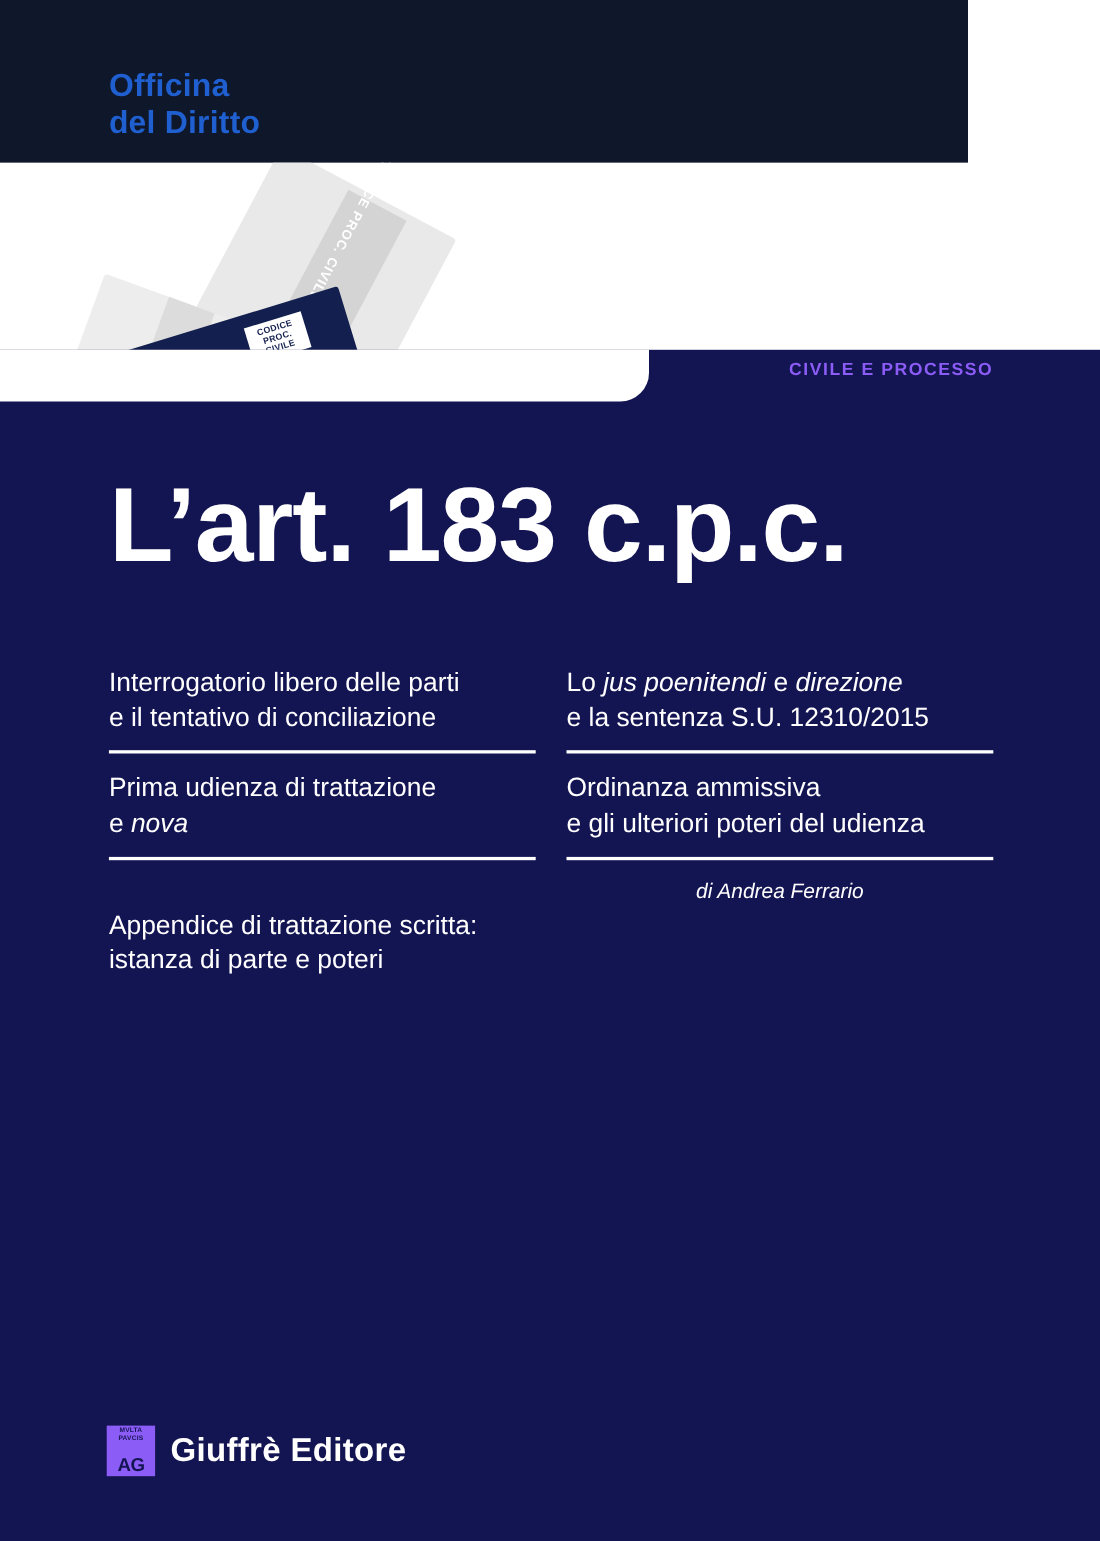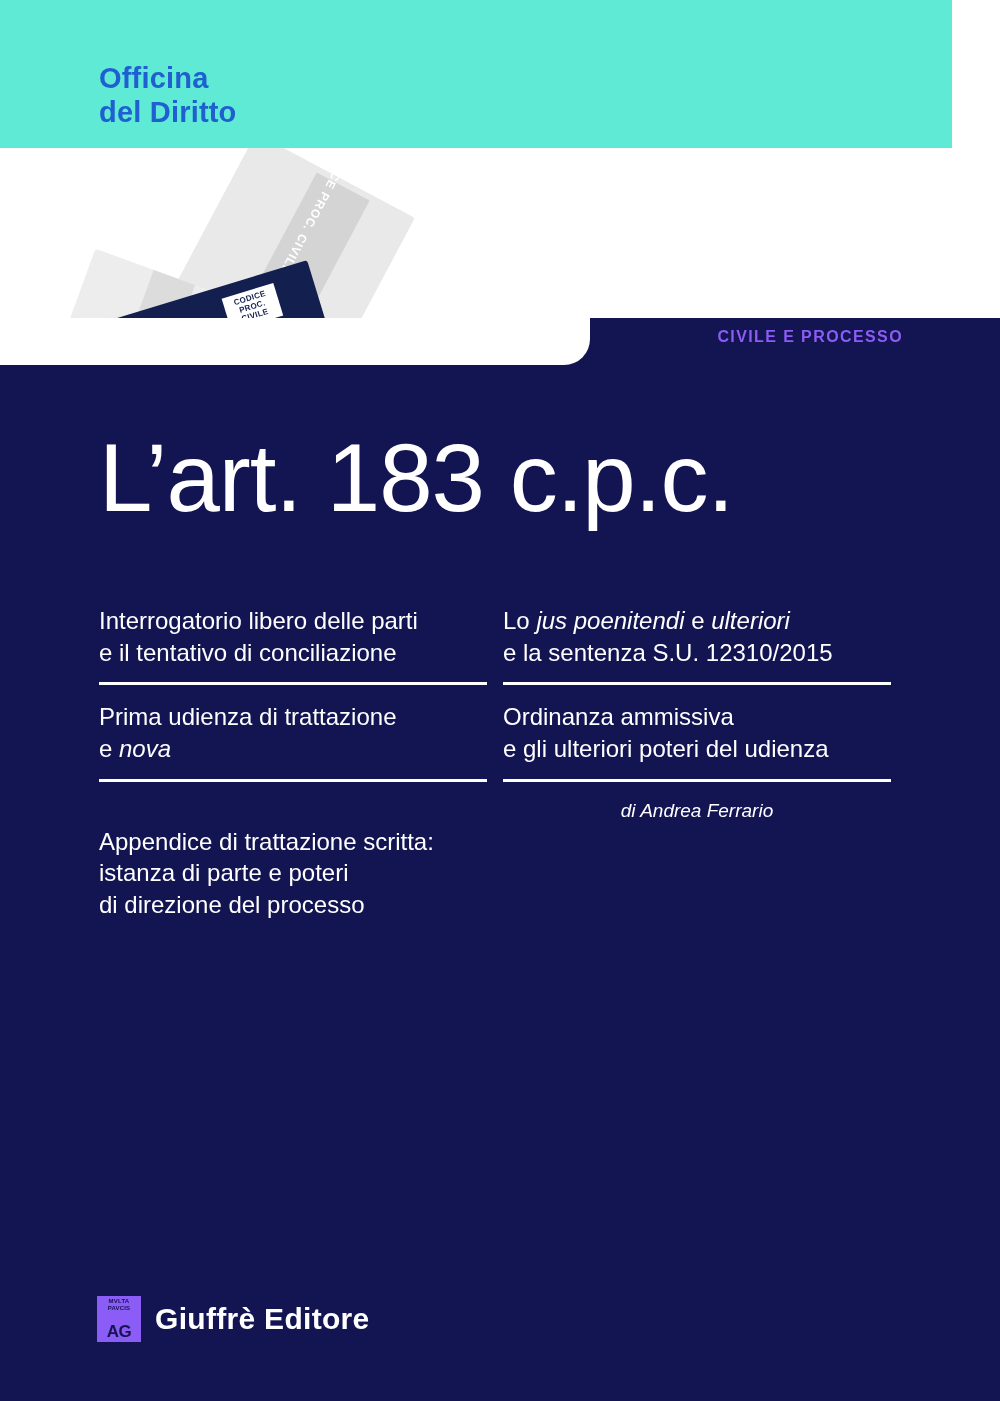--- a/index.html
+++ b/index.html
@@ -16,23 +16,23 @@
     height: 1401px;
     background: #ffffff;
     overflow: hidden;
   }
 
   
   .top-band {
     position: absolute;
     left: 0;
     top: 0;
-    width: 952px;
+    width: 880px;
     height: 148px;
-    background: #5eead4;
+    background: #0f172a;
   }
   .brand {
     position: absolute;
     left: 99px;
     top: 62px;
     color: #1f5fd0;
     font-weight: bold;
     font-size: 29px;
     line-height: 1.16;
     letter-spacing: 0.2px;
@@ -172,33 +172,33 @@
     font-weight: bold;
     letter-spacing: 1.4px;
   }
 
   .main-title {
     position: absolute;
     left: 99px;
     top: 430px;
     color: #ffffff;
     font-size: 96px;
-    font-weight: normal;
+    font-weight: bold;
     letter-spacing: -1px;
     line-height: 1;
   }
 
   
   .cols {
     position: absolute;
     left: 99px;
     top: 605px;
     width: 804px;
     display: flex;
-    gap: 16px;
+    gap: 28px;
   }
   .col { width: 388px; }
   .topic {
     color: #ffffff;
     font-size: 24px;
     line-height: 1.32;
     padding-bottom: 14px;
   }
   .topic em { font-style: italic; }
   .rule {
@@ -309,29 +309,28 @@
 
       <div class="topic">
         <div>Prima udienza di trattazione</div>
         <div><span>e </span><em>nova</em></div>
       </div>
       <div class="rule"></div>
 
       <div class="topic no-rule">
         <div>Appendice di trattazione scritta:</div>
         <div>istanza di parte e poteri</div>
-        <div>di direzione del processo</div>
       </div>
 
     </div>
 
     <div class="col">
 
       <div class="topic">
-        <div><span>Lo </span><em>jus poenitendi</em><span> e </span><em>ulteriori</em></div>
+        <div><span>Lo </span><em>jus poenitendi</em><span> e </span><em>direzione</em></div>
         <div>e la sentenza S.U. 12310/2015</div>
       </div>
       <div class="rule"></div>
 
       <div class="topic">
         <div>Ordinanza ammissiva</div>
         <div>e gli ulteriori poteri del udienza</div>
       </div>
       <div class="rule last"></div>
 

